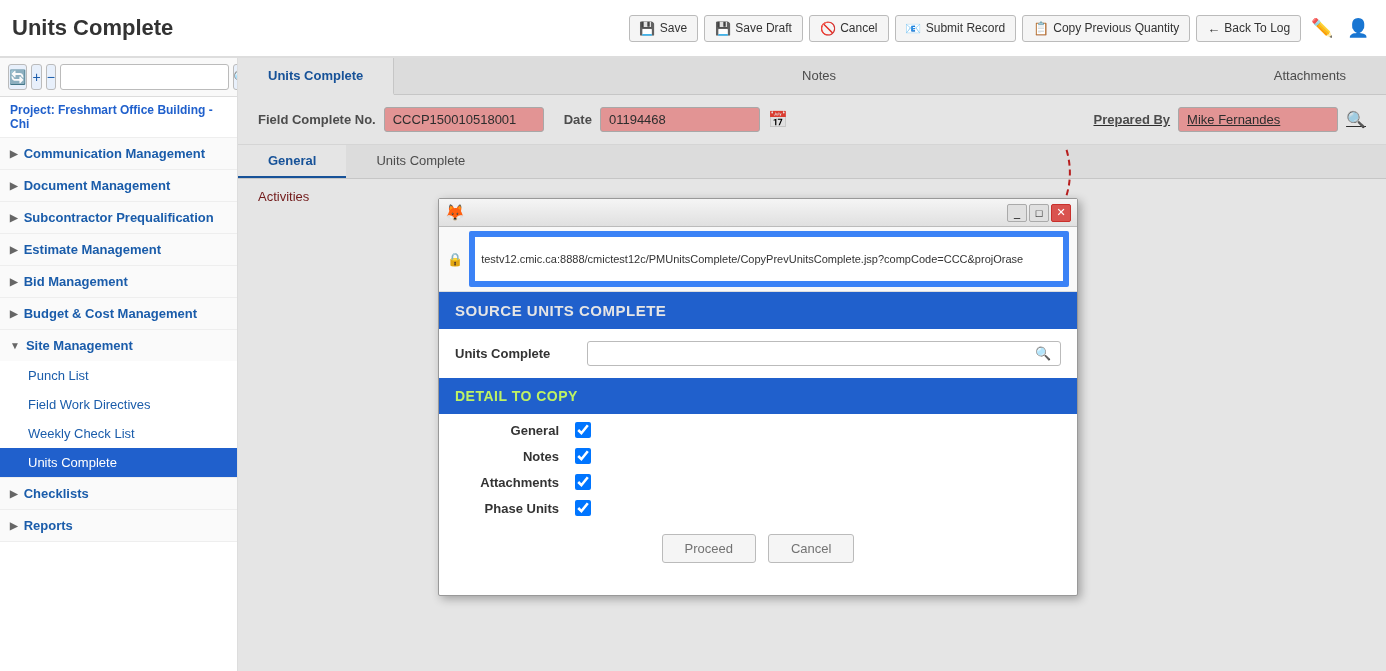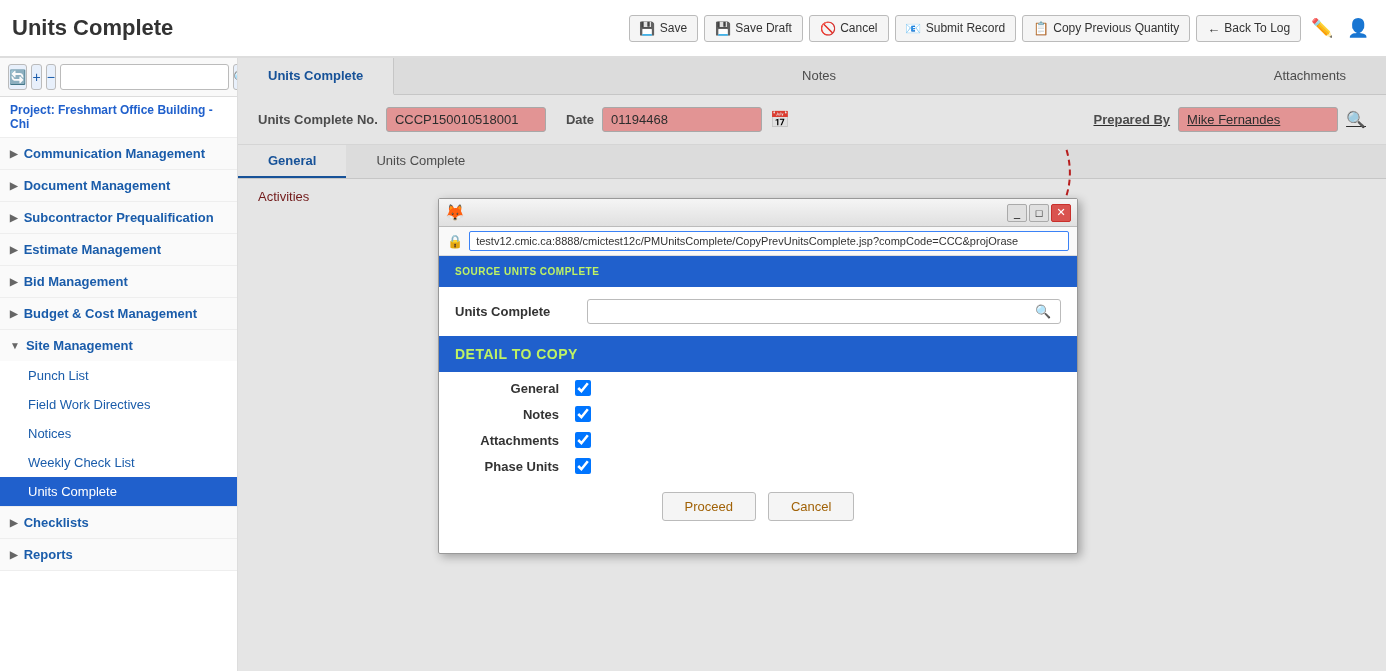--- a/index.html
+++ b/index.html
@@ -130,26 +130,26 @@
       font-size: 11px; border-radius: 2px;
     }
     .modal-title-btn.close { background: #d9534f; color: #fff; border-color: #c9302c; }
     .modal-addressbar {
       display: flex; align-items: center; background: #f9f9f9;
       padding: 4px 8px; border-bottom: 1px solid #ddd; gap: 6px;
     }
     .modal-lock-icon { font-size: 13px; color: #666; }
     .modal-url {
       flex: 1; font-size: 11px; color: #333; background: #fff;
-      border: 1px solid #3b82f6; padding: 3px 6px; border-radius: 2px;
+      border: 6px solid #3b82f6; padding: 16px 6px; border-radius: 2px;
     }
     .modal-body { padding: 0 0 16px 0; }
     .modal-section-header {
-      background: #2060cc; color: #bef264; font-weight: bold;
-      font-size: 10px; padding: 10px 16px; letter-spacing: 0.5px;
+      background: #2060cc; color: #e5e5e5; font-weight: bold;
+      font-size: 15px; padding: 10px 16px; letter-spacing: 0.5px;
     }
     .modal-field-row {
       display: flex; align-items: center; padding: 12px 16px; gap: 12px;
     }
     .modal-field-label { font-weight: bold; font-size: 13px; min-width: 120px; color: #333; }
     .modal-field-input {
       flex: 1; border: 1px solid #bbb; padding: 4px 8px; border-radius: 3px;
       font-size: 13px; display: flex; align-items: center; justify-content: space-between;
     }
     .modal-search-icon { font-size: 13px; color: #666; cursor: pointer; }
@@ -164,21 +164,21 @@
     .copy-detail-label {
       font-weight: bold; font-size: 13px; min-width: 120px; text-align: right;
       padding-right: 16px; color: #333;
     }
     .copy-detail-checkbox { width: 16px; height: 16px; cursor: pointer; }
     .modal-footer {
       display: flex; justify-content: center; gap: 12px; padding: 16px;
     }
     .modal-btn {
       padding: 6px 22px; font-size: 13px; border: 1px solid #bbb;
-      border-radius: 3px; cursor: pointer; background: #f5f5f5; color: #a16207;
+      border-radius: 3px; cursor: pointer; background: #f5f5f5; color: #737373;
     }
   </style>
 </head>
 <body>
 
 <div class="top-header">
   <div class="app-title">Units Complete</div>
   <div class="header-buttons">
     <button class="header-btn">
       <span class="btn-icon">💾</span>
@@ -262,23 +262,20 @@
         <span class="arrow">▼</span>
         <span>Site Management</span>
       </div>
       <div class="nav-item">
         <span>Punch List</span>
       </div>
       <div class="nav-item">
         <span>Field Work Directives</span>
       </div>
       <div class="nav-item">
-        <span>Notices</span>
-      </div>
-      <div class="nav-item">
         <span>Weekly Check List</span>
       </div>
       <div class="nav-item active">
         <span>Units Complete</span>
       </div>
     </div>
     <div class="nav-section">
       <div class="nav-section-header">
         <span class="arrow">▶</span>
         <span>Checklists</span>
@@ -302,21 +299,21 @@
         <span>Notes</span>
       </div>
       <div class="tab" style="text-align:right; padding-right: 40px; border-right: none;">
         <span>Attachments</span>
       </div>
     </div>
 
     <div class="form-area">
       <div class="form-row">
         <div class="form-field">
-          <span class="form-label">Units Complete No.</span>
+          <span class="form-label">Field Complete No.</span>
           <div class="form-value">CCCP150010518001</div>
         </div>
         <div class="form-field">
           <span class="form-label">Date</span>
           <div class="form-value">01194468</div>
           <span class="form-icon">📅</span>
         </div>
         <div class="form-field" style="margin-left: auto; text-decoration: underline;">
           <span class="form-label">Prepared By</span>
           <div class="form-value">Mike Fernandes</div>

